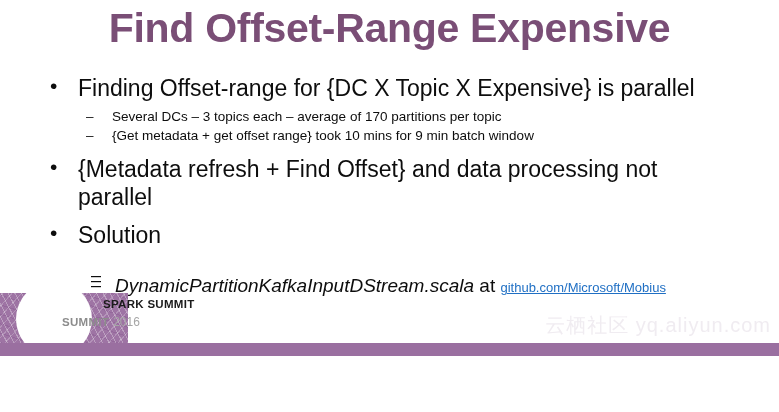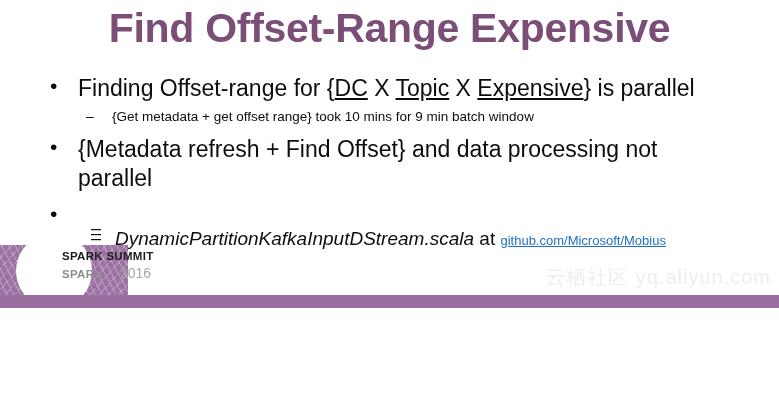--- a/index.html
+++ b/index.html
@@ -6,21 +6,21 @@
     margin: 0;
     padding: 0;
     background: #ffffff;
   }
   body {
     font-family: "Liberation Sans", sans-serif;
   }
   .slide {
     position: relative;
     width: 779px;
-    height: 308px;
+    height: 356px;
     background: #ffffff;
     overflow: hidden;
   }
 
   
   .slide-title {
     position: absolute;
     top: 6px;
     left: 0;
     width: 779px;
@@ -78,21 +78,21 @@
     color: #0d0d0d;
     line-height: 1.45;
   }
   .lvl2b .marker {
     position: absolute;
     left: 91px;
     top: 0;
     font-size: 18px;
   }
 
-  .u { text-decoration: underline; }
+  .u { }
   .it { font-style: italic; margin-top: 32px; }
   .link {
     color: #1f6fc4;
     text-decoration: underline;
     font-size: 13px;
     cursor: pointer;
   }
 
   .gap-s { height: 4px; }
   .gap-m { height: 9px; }
@@ -141,36 +141,37 @@
     line-height: 1;
     white-space: nowrap;
     z-index: 5;
   }
   .footer-logo .l1 {
     font-size: 11.5px;
     font-weight: bold;
     color: #1b1b1b;
     letter-spacing: 0.3px;
     display: block;
+    margin-left: 41px;
   }
   .footer-logo .l2 {
     display: block;
     margin-top: 3px;
     white-space: nowrap;
   }
   .footer-logo .l2 .eu {
     font-size: 11.5px;
     font-weight: bold;
     color: #8c8c8c;
     letter-spacing: 0.3px;
   }
   .footer-logo .l2 .yr {
-    font-size: 14px;
+    font-size: 12px;
     color: #a6a6a6;
-    margin-left: 17px;
+    margin-left: 4px;
   }
 
   .watermark {
     position: absolute;
     right: 8px;
     bottom: 17px;
     font-size: 20px;
     color: #f0ecf1;
     letter-spacing: 1px;
     white-space: nowrap;
@@ -190,38 +191,40 @@
       <span class="marker">•</span>
       <span>
         <span>Finding Offset-range for {</span><span class="u">DC</span><span> X </span><span class="u">Topic</span><span> X </span><span class="u">Expensive</span><span>} is parallel</span>
       </span>
     </div>
 
     <div class="gap-s"></div>
 
     <div class="lvl2">
       <span class="marker">–</span>
+      <span>Several DCs – 3 topics each – average of 170 partitions  per topic</span>
     </div>
 
     <div class="lvl2">
       <span class="marker">–</span>
       <span>{Get metadata + get offset range} took 10 mins for 9 min batch window</span>
     </div>
 
     <div class="gap-m"></div>
 
     <div class="lvl1" style="padding-right:100px;">
       <span class="marker">•</span>
       <span>{Metadata refresh + Find Offset} and data processing not parallel</span>
     </div>
 
     <div class="gap-m"></div>
 
     <div class="lvl1">
       <span class="marker">•</span>
+      <span>Solution</span>
     </div>
 
     <div class="gap-l"></div>
 
     <div class="lvl2b">
       <span class="marker">–</span>
     </div>
 
     <div style="height:5px;"></div>
 
@@ -239,21 +242,21 @@
   </div>
 
   <div class="footer-block">
     <div class="tex"></div>
     <div class="circle"></div>
   </div>
 
   <div class="footer-logo">
     <span class="l1">SPARK SUMMIT</span>
     <span class="l2">
-      <span class="eu">SPARK</span><span class="yr">2016</span>
+      <span class="eu">SUMMIT</span><span class="yr">2016</span>
     </span>
   </div>
 
   <div class="watermark">云栖社区 yq.aliyun.com</div>
 
   <div class="footer-bar"></div>
 
 </div>
 
 </body></html>

